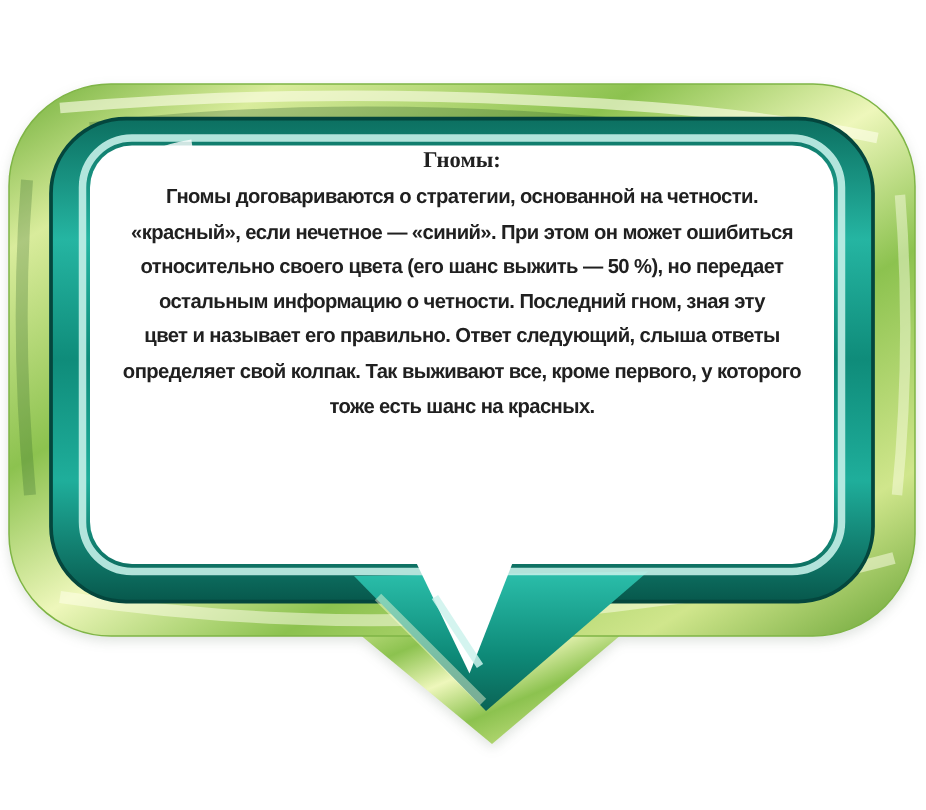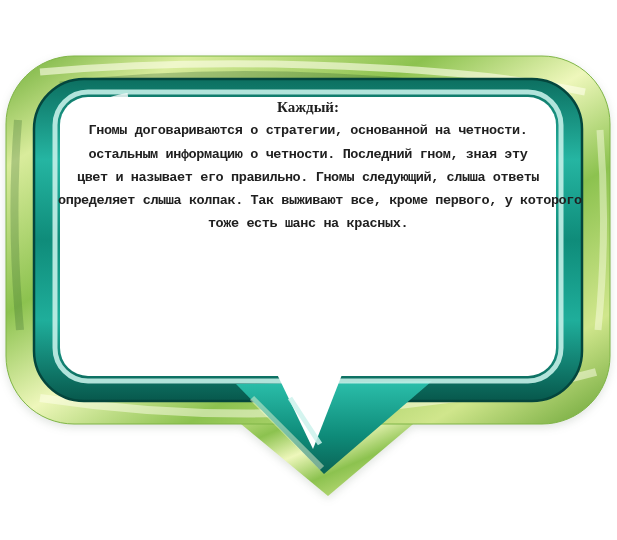--- a/index.html
+++ b/index.html
@@ -32,21 +32,21 @@
     color: #202020;
   }
   .answer-title {
     font-family: "Liberation Serif", serif;
     font-weight: bold;
     font-size: 15px;
     line-height: 23.3px;
     white-space: nowrap;
   }
   .answer-line {
-    font-family: Liberation Mono, monospace;
+    font-family: Liberation Sans, sans-serif;
     font-weight: bold;
     font-size: 13.5px;
     letter-spacing: -0.4px;
     line-height: 23.3px;
     white-space: nowrap;
   }
 </style>
 </head>
 <body>
 
@@ -92,21 +92,23 @@
 
     <rect x="55" y="92" width="506" height="289" rx="33" fill="none" stroke="#c4efe8" stroke-width="5" opacity="0.9"></rect>
 
     <rect x="60" y="97" width="496" height="279" rx="28" fill="#ffffff"></rect>
     <path d="M 276 372 L 313 449 L 343 372 Z" fill="#ffffff"></path>
     <path d="M 290 398 L 320 444" fill="none" stroke="#cdf2ec" stroke-width="5" opacity="0.85"></path>
     <path d="M 80 118 Q 100 100 128 96" fill="none" stroke="rgba(255,255,255,0.8)" stroke-width="6"></path>
   </svg>
 
   <div class="text-block">
-    <div class="answer-title">Каждый:</div>
+    <div class="answer-title">Гномы:</div>
     <div class="answer-line">Гномы договариваются о стратегии, основанной на четности.</div>
+    <div class="answer-line">«красный», если нечетное — «синий». При этом он может ошибиться</div>
+    <div class="answer-line">относительно своего цвета (его шанс выжить — 50 %), но передает</div>
     <div class="answer-line">остальным информацию о четности. Последний гном, зная эту</div>
-    <div class="answer-line">цвет и называет его правильно. Гномы следующий, слыша ответы</div>
-    <div class="answer-line">определяет слыша колпак. Так выживают все, кроме первого, у которого</div>
+    <div class="answer-line">цвет и называет его правильно. Ответ следующий, слыша ответы</div>
+    <div class="answer-line">определяет свой колпак. Так выживают все, кроме первого, у которого</div>
     <div class="answer-line">тоже есть шанс на красных.</div>
   </div>
 
 </div>
 
 </body></html>

